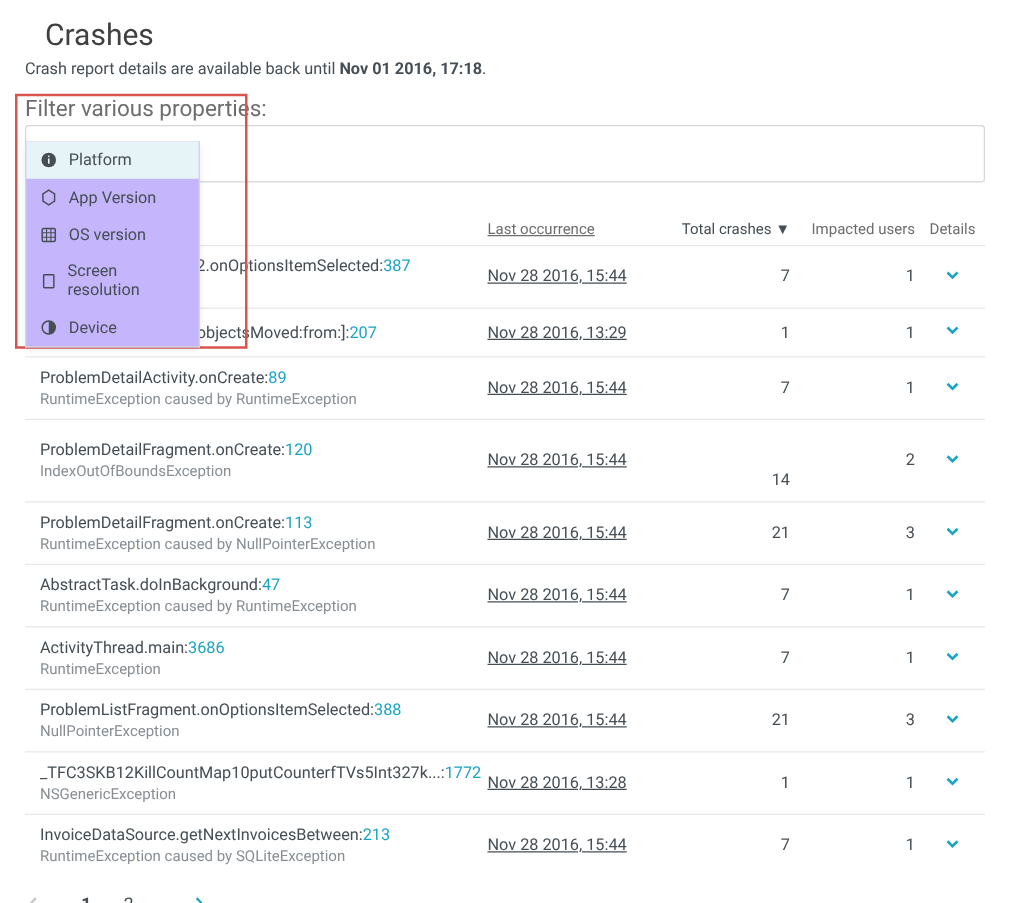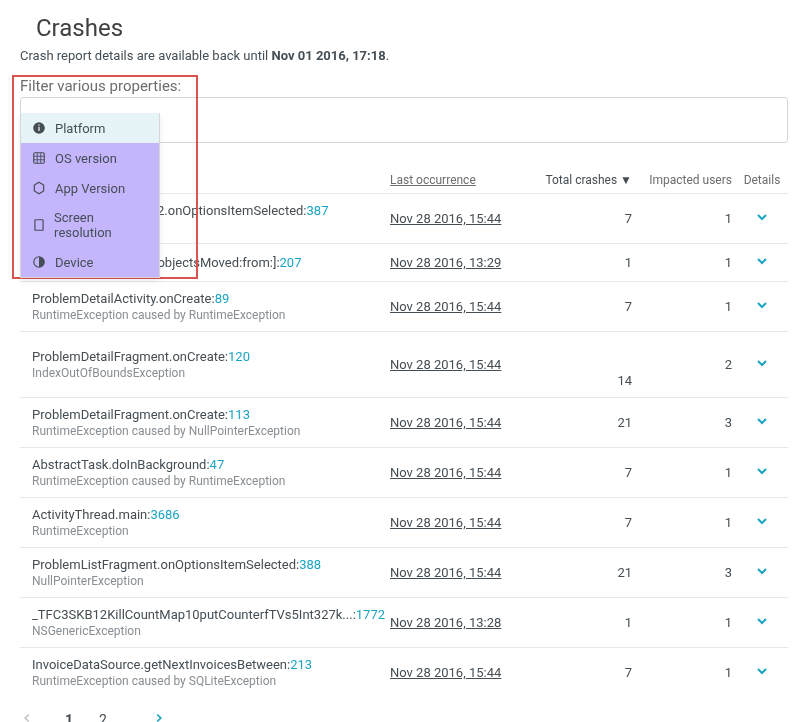--- a/index.html
+++ b/index.html
@@ -21,21 +21,21 @@
     font-size: 13px;
     color: #454e54;
     margin-bottom: 14px;
   }
   .subtitle b { font-weight: 700; }
 
   .filter-wrap {
     position: relative;
   }
   .filter-label {
-    font-size: 15px;
+    font-size: 18px;
     color: #6d6d6d;
     margin-bottom: 2px;
   }
   .filter-input {
     width: 100%;
     height: 34px;
     border: 1px solid #d6d6d6;
     border-radius: 3px;
     padding: 22px 10px;
     font-size: 14px;
@@ -161,37 +161,37 @@
           <svg viewBox="0 0 24 24">
             <circle cx="12" cy="12" r="10" fill="#454e54"></circle>
             <rect x="11" y="10" width="2" height="7" fill="#fff"></rect>
             <rect x="11" y="6" width="2" height="2" fill="#fff"></rect>
           </svg>
         </span>
         <span>Platform</span>
       </div>
       <div class="dropdown-item">
         <span class="dd-icon">
+          <svg viewBox="0 0 24 24" fill="none" stroke="#454e54" stroke-width="2">
+            <polygon points="12 2 20 7 20 17 12 22 4 17 4 7"></polygon>
+          </svg>
+        </span>
+        <span>App Version</span>
+      </div>
+      <div class="dropdown-item">
+        <span class="dd-icon">
           <svg viewBox="0 0 24 24" fill="#454e54">
             <rect x="3" y="3" width="18" height="18" rx="2" fill="none" stroke="#454e54" stroke-width="2"></rect>
             <line x1="3" y1="9" x2="21" y2="9" stroke="#454e54" stroke-width="1.5"></line>
             <line x1="3" y1="15" x2="21" y2="15" stroke="#454e54" stroke-width="1.5"></line>
             <line x1="9" y1="3" x2="9" y2="21" stroke="#454e54" stroke-width="1.5"></line>
             <line x1="15" y1="3" x2="15" y2="21" stroke="#454e54" stroke-width="1.5"></line>
           </svg>
         </span>
         <span>OS version</span>
-      </div>
-      <div class="dropdown-item">
-        <span class="dd-icon">
-          <svg viewBox="0 0 24 24" fill="none" stroke="#454e54" stroke-width="2">
-            <polygon points="12 2 20 7 20 17 12 22 4 17 4 7"></polygon>
-          </svg>
-        </span>
-        <span>App Version</span>
       </div>
       <div class="dropdown-item">
         <span class="dd-icon">
           <svg viewBox="0 0 24 24" fill="none" stroke="#454e54" stroke-width="2">
             <rect x="5" y="3" width="14" height="18" rx="1"></rect>
           </svg>
         </span>
         <span>Screen resolution</span>
       </div>
       <div class="dropdown-item">

